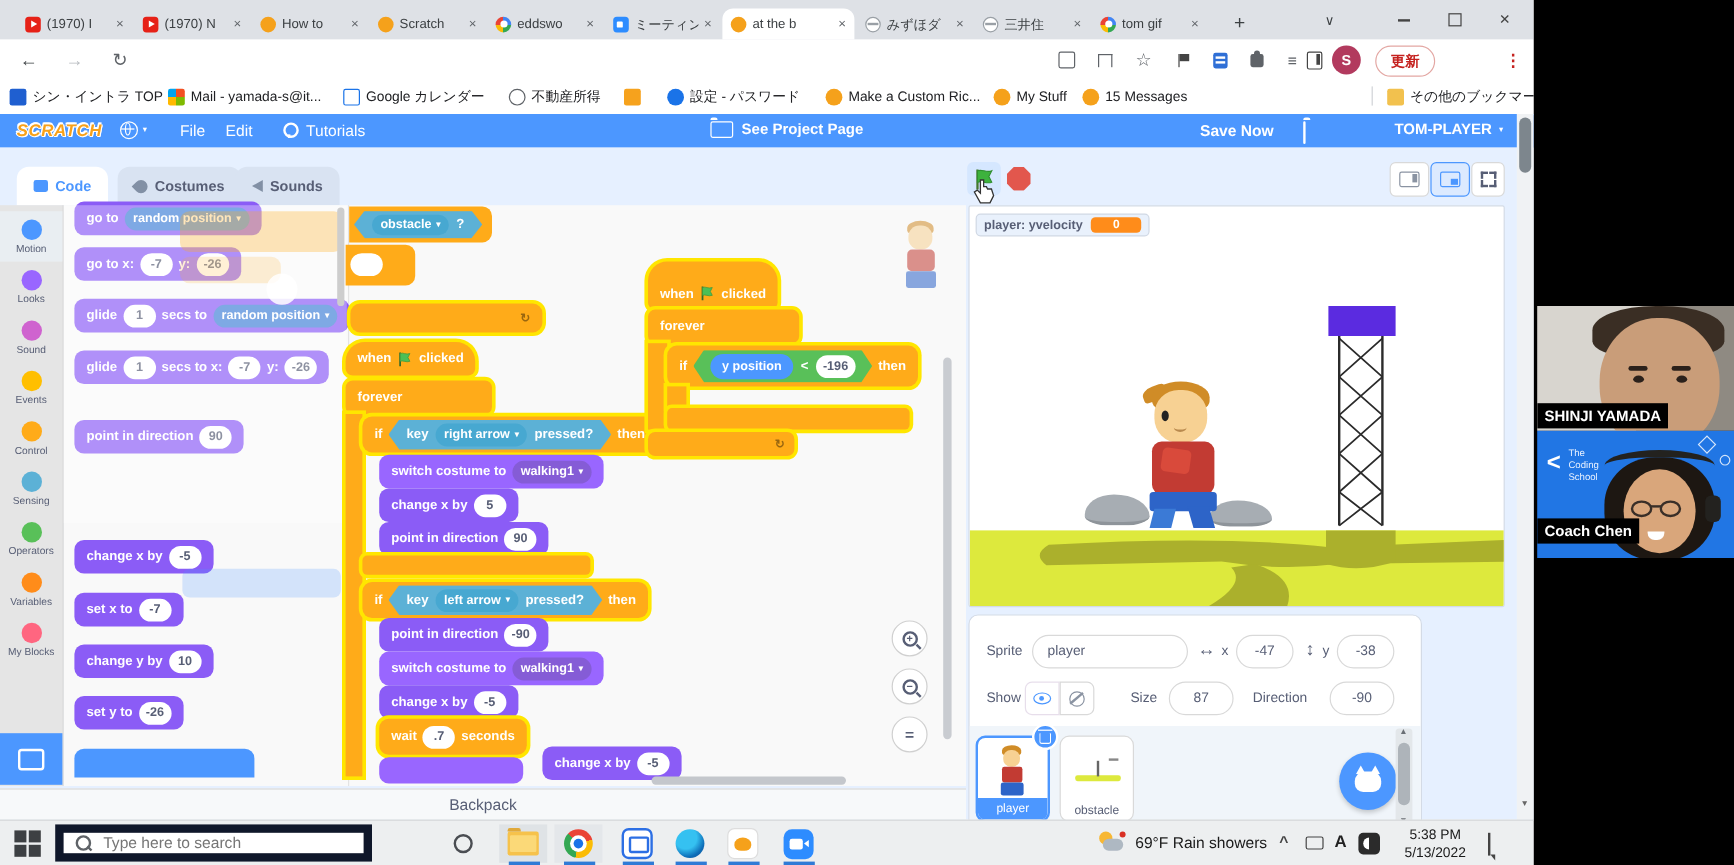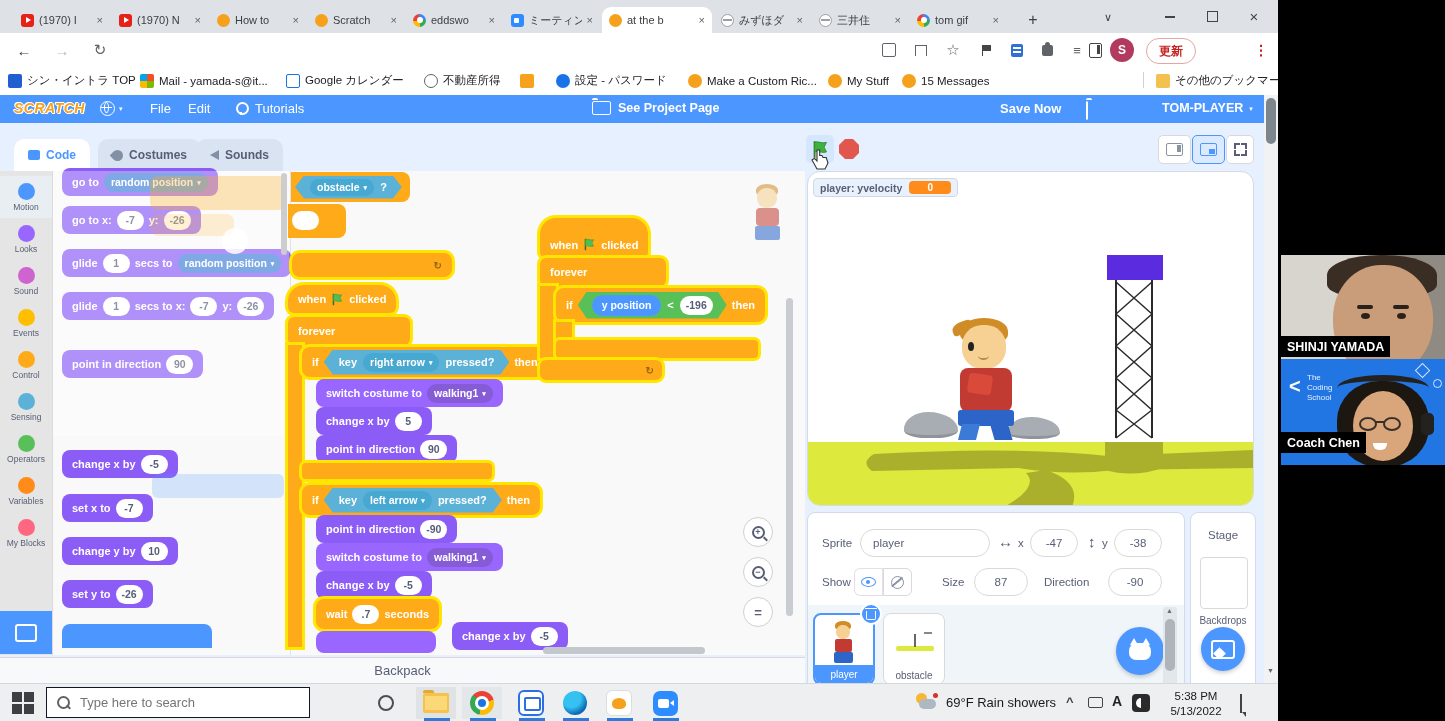--- a/index.html
+++ b/index.html
@@ -76,21 +76,21 @@
   .dd{height:19px;padding:0 7px;border-radius:999px;display:inline-flex;align-items:center;gap:4px;font-size:10.5px;font-weight:600;color:#fff}
   .ddm{background:#4280d7}.dds{background:#47a8d1}.ddp{background:#855cd6}
   .car{font-size:7px;line-height:1}
   .hexb{clip-path:polygon(9px 0,calc(100% - 9px) 0,100% 50%,calc(100% - 9px) 100%,9px 100%,0 50%);background:#5cb1d6;height:25px;display:inline-flex;align-items:center;gap:6px;padding:0 15px;font-size:11px;font-weight:600;color:#fff}
   .hexg{clip-path:polygon(9px 0,calc(100% - 9px) 0,100% 50%,calc(100% - 9px) 100%,9px 100%,0 50%);background:#59c059;height:27px;display:inline-flex;align-items:center;gap:6px;padding:0 14px;font-size:11px;font-weight:600;color:#fff}
   .glow{box-shadow:0 0 0 3px #ffe600}
   .hat{border-radius:16px 16px 6px 6px}
   .armv{position:absolute;width:14px;background:#ffab19}
   .loopar{color:rgba(0,0,0,.4);font-size:10px;font-weight:700}
   
-  .stage{position:absolute;left:807px;top:171px;width:447px;height:335px;background:#fff;border:1px solid #d4dbe6;border-radius:13px;overflow:hidden;box-sizing:border-box}
+  .stage{position:absolute;left:807px;top:171px;width:447px;height:335px;background:#fff;border:1px solid #d4dbe6;border-radius:2px;overflow:hidden;box-sizing:border-box}
   .mon{position:absolute;left:5px;top:6px;display:flex;align-items:center;gap:7px;background:#e9f1fc;border:1px solid #d0d8e4;border-radius:4px;padding:2px 6px;font-size:10.5px;font-weight:700;color:#575e75}
   .monv{background:#ff8c1a;color:#fff;border-radius:4px;min-width:34px;text-align:center;font-size:10px;padding:1px 4px;font-weight:700}
   .rock{position:absolute;background:#a7adb3;border-radius:45% 55% 40% 40% / 65% 70% 30% 30%;border-bottom:3px solid #8e949a;box-sizing:border-box}
   .ctr{position:absolute;display:flex;align-items:center;justify-content:center}
   .stop{width:20px;height:20px;background:#e2574d;clip-path:polygon(30% 0,70% 0,100% 30%,100% 70%,70% 100%,30% 100%,0 70%,0 30%)}
   .sdbtn{position:absolute;top:135px;width:33px;height:29px;background:#fff;border:1px solid #d9d9d9;border-radius:5px;box-sizing:border-box;display:flex;align-items:center;justify-content:center}
   .sdico{width:15px;height:11px;border:1.7px solid #8a93a2;border-radius:2px;position:relative}
   .sdico.b{border-color:#4c97ff}.sdico.b::after{content:"";position:absolute;right:1px;bottom:1px;width:6px;height:5px;background:#4c97ff}
   .sdico.a::after{content:"";position:absolute;right:1px;top:1px;width:4px;height:7px;background:#8a93a2}
   .fsic{position:relative;width:13px;height:13px}
@@ -116,21 +116,21 @@
   .cat-ic::after{content:"";position:absolute;right:1px;top:-5px;border-left:4px solid transparent;border-right:4px solid transparent;border-bottom:7px solid #fff}
   .pic-ic{width:20px;height:15px;border:2px solid #fff;border-radius:3px;position:relative;overflow:hidden}
   .pic-ic::after{content:"";position:absolute;left:2px;top:7px;width:9px;height:9px;background:#fff;transform:rotate(45deg)}
   .tr-badge{position:absolute;width:22px;height:22px;background:#4c97ff;border:2px solid #fff;border-radius:50%;box-sizing:border-box;display:flex;align-items:center;justify-content:center}
   .tr{width:8px;height:8px;border:1.5px solid #fff;border-top:none;border-radius:0 0 2px 2px;position:relative;margin-top:3px}
   .tr::before{content:"";position:absolute;left:-2.5px;top:-3.5px;width:12px;height:1.5px;background:#fff}
   
   .tbar{position:absolute;left:0;top:683px;width:1278px;height:38px;background:#edeff0;border-top:1px solid #d5d8da;box-sizing:border-box}
   .win{display:grid;grid-template-columns:10px 10px;grid-template-rows:10px 10px;gap:2px}
   .win i{background:#3d4043}
-  .sbox{position:absolute;left:46px;top:3px;width:264px;height:31px;background:#fff;border:1px solid #0f172a;box-sizing:border-box;display:flex;align-items:center;gap:8px;padding:0 10px}
+  .sbox{position:absolute;left:46px;top:3px;width:264px;height:31px;background:#fff;border:7px solid #0f172a;box-sizing:border-box;display:flex;align-items:center;gap:8px;padding:0 10px}
   .mag{width:9px;height:9px;border:2px solid #5f6368;border-radius:50%;position:relative;flex:0 0 auto}
   .mag::after{content:"";position:absolute;left:7px;top:8px;width:5px;height:2px;background:#5f6368;transform:rotate(45deg)}
   .sbox input{border:none;outline:none;font-size:13px;color:#5f6368;width:200px;font-family:"Liberation Sans",sans-serif;background:transparent}
   .tico{position:absolute;top:4px;width:34px;height:30px;display:flex;align-items:center;justify-content:center}
   .uline{position:absolute;top:34px;height:3px;background:#2f7bd6}
   .chrome-ic{width:24px;height:24px;border-radius:50%;background:conic-gradient(from -45deg,#ea4335 0 33%,#fbbc05 0 66%,#34a853 0);position:relative}
   .chrome-ic::before{content:"";position:absolute;left:5px;top:5px;width:14px;height:14px;background:#fff;border-radius:50%}
   .chrome-ic::after{content:"";position:absolute;left:8px;top:8px;width:8px;height:8px;background:#1a73e8;border-radius:50%}
   .edge-ic{width:24px;height:24px;border-radius:50%;background:radial-gradient(circle at 35% 30%,#35c1f1 0 40%,#0d6db8 70%,#1b4f8f)}
   .fold-tb{width:26px;height:20px;background:#f6c24b;border-radius:2px;position:relative}
@@ -694,28 +694,20 @@
             <span class="cat-ic"></span>
           </div>
       <div class="abs" style="left:355px;top:2px;width:14px;height:86px;background:#e3e7ea;border-radius:3px">
         <span class="abs" style="left:3px;top:0;font-size:7px;color:#6a6f75">▲</span>
         <span class="abs" style="left:2px;top:12px;width:10px;height:52px;background:#aeb4ba;border-radius:5px"></span>
         <span class="abs" style="left:3px;top:74px;font-size:7px;color:#6a6f75">▼</span>
       </div>
     </div>
   </div>
 
-  <div class="abs" style="left:1190px;top:512px;width:66px;height:182px;background:#fff;border:1px solid #d4dbe6;border-radius:8px;box-sizing:border-box">
-    <div style="text-align:center;margin-top:16px;font-size:11.5px;color:#575e75">Stage</div>
-    <div class="abs" style="left:9px;top:44px;width:46px;height:50px;background:#fff;border:1px solid #d9d9d9;border-radius:4px"></div>
-    <div class="abs" style="left:0;top:102px;width:100%;text-align:center;font-size:10px;color:#575e75">Backdrops</div>
-    <div class="fab" style="left:10px;top:114px;width:44px;height:44px">
-          <span class="pic-ic"></span>
-        </div>
-  </div>
 
   <div class="abs" style="left:1264px;top:95px;width:14px;height:588px;background:#f0f2f4">
     <div class="abs" style="left:2px;top:3px;width:10px;height:46px;background:#7d868d;border-radius:5px"></div>
     <span class="abs" style="left:3px;top:572px;font-size:7px;color:#666">▼</span>
   </div>
 
   <div class="tbar">
     <div class="ctr" style="left:8px;top:7px;width:30px;height:24px">
           <span class="win">
             <i></i>

